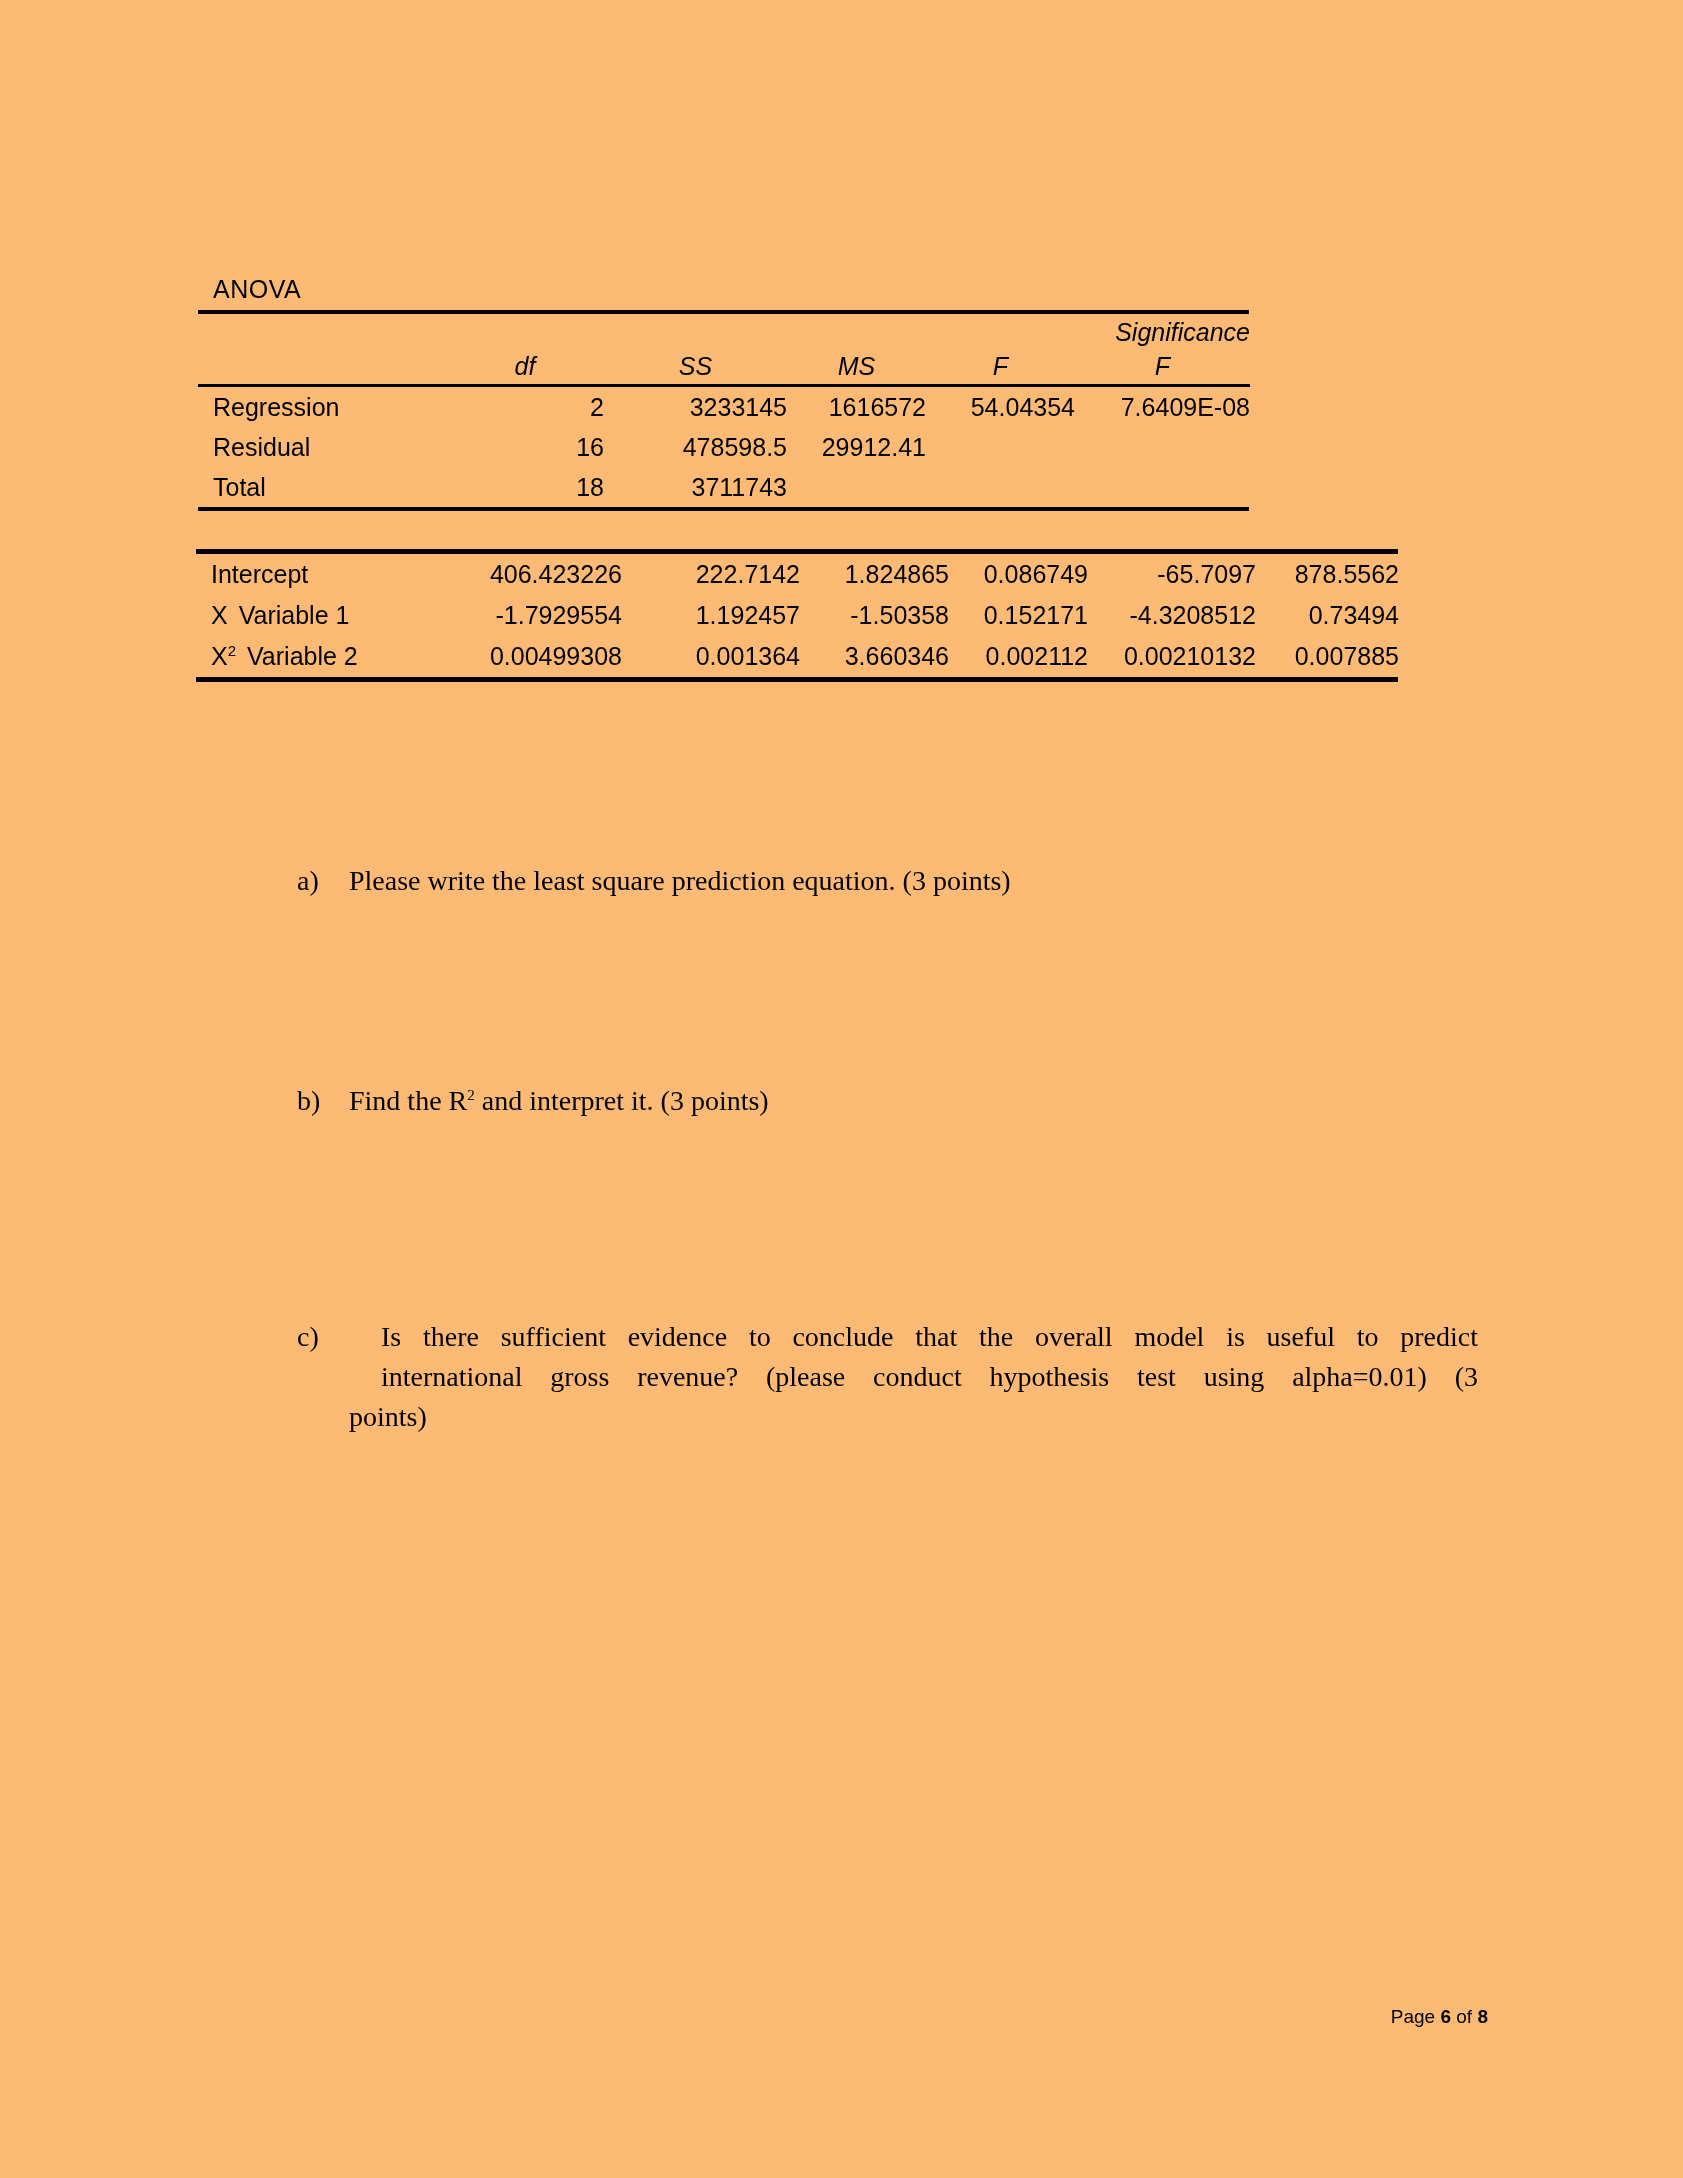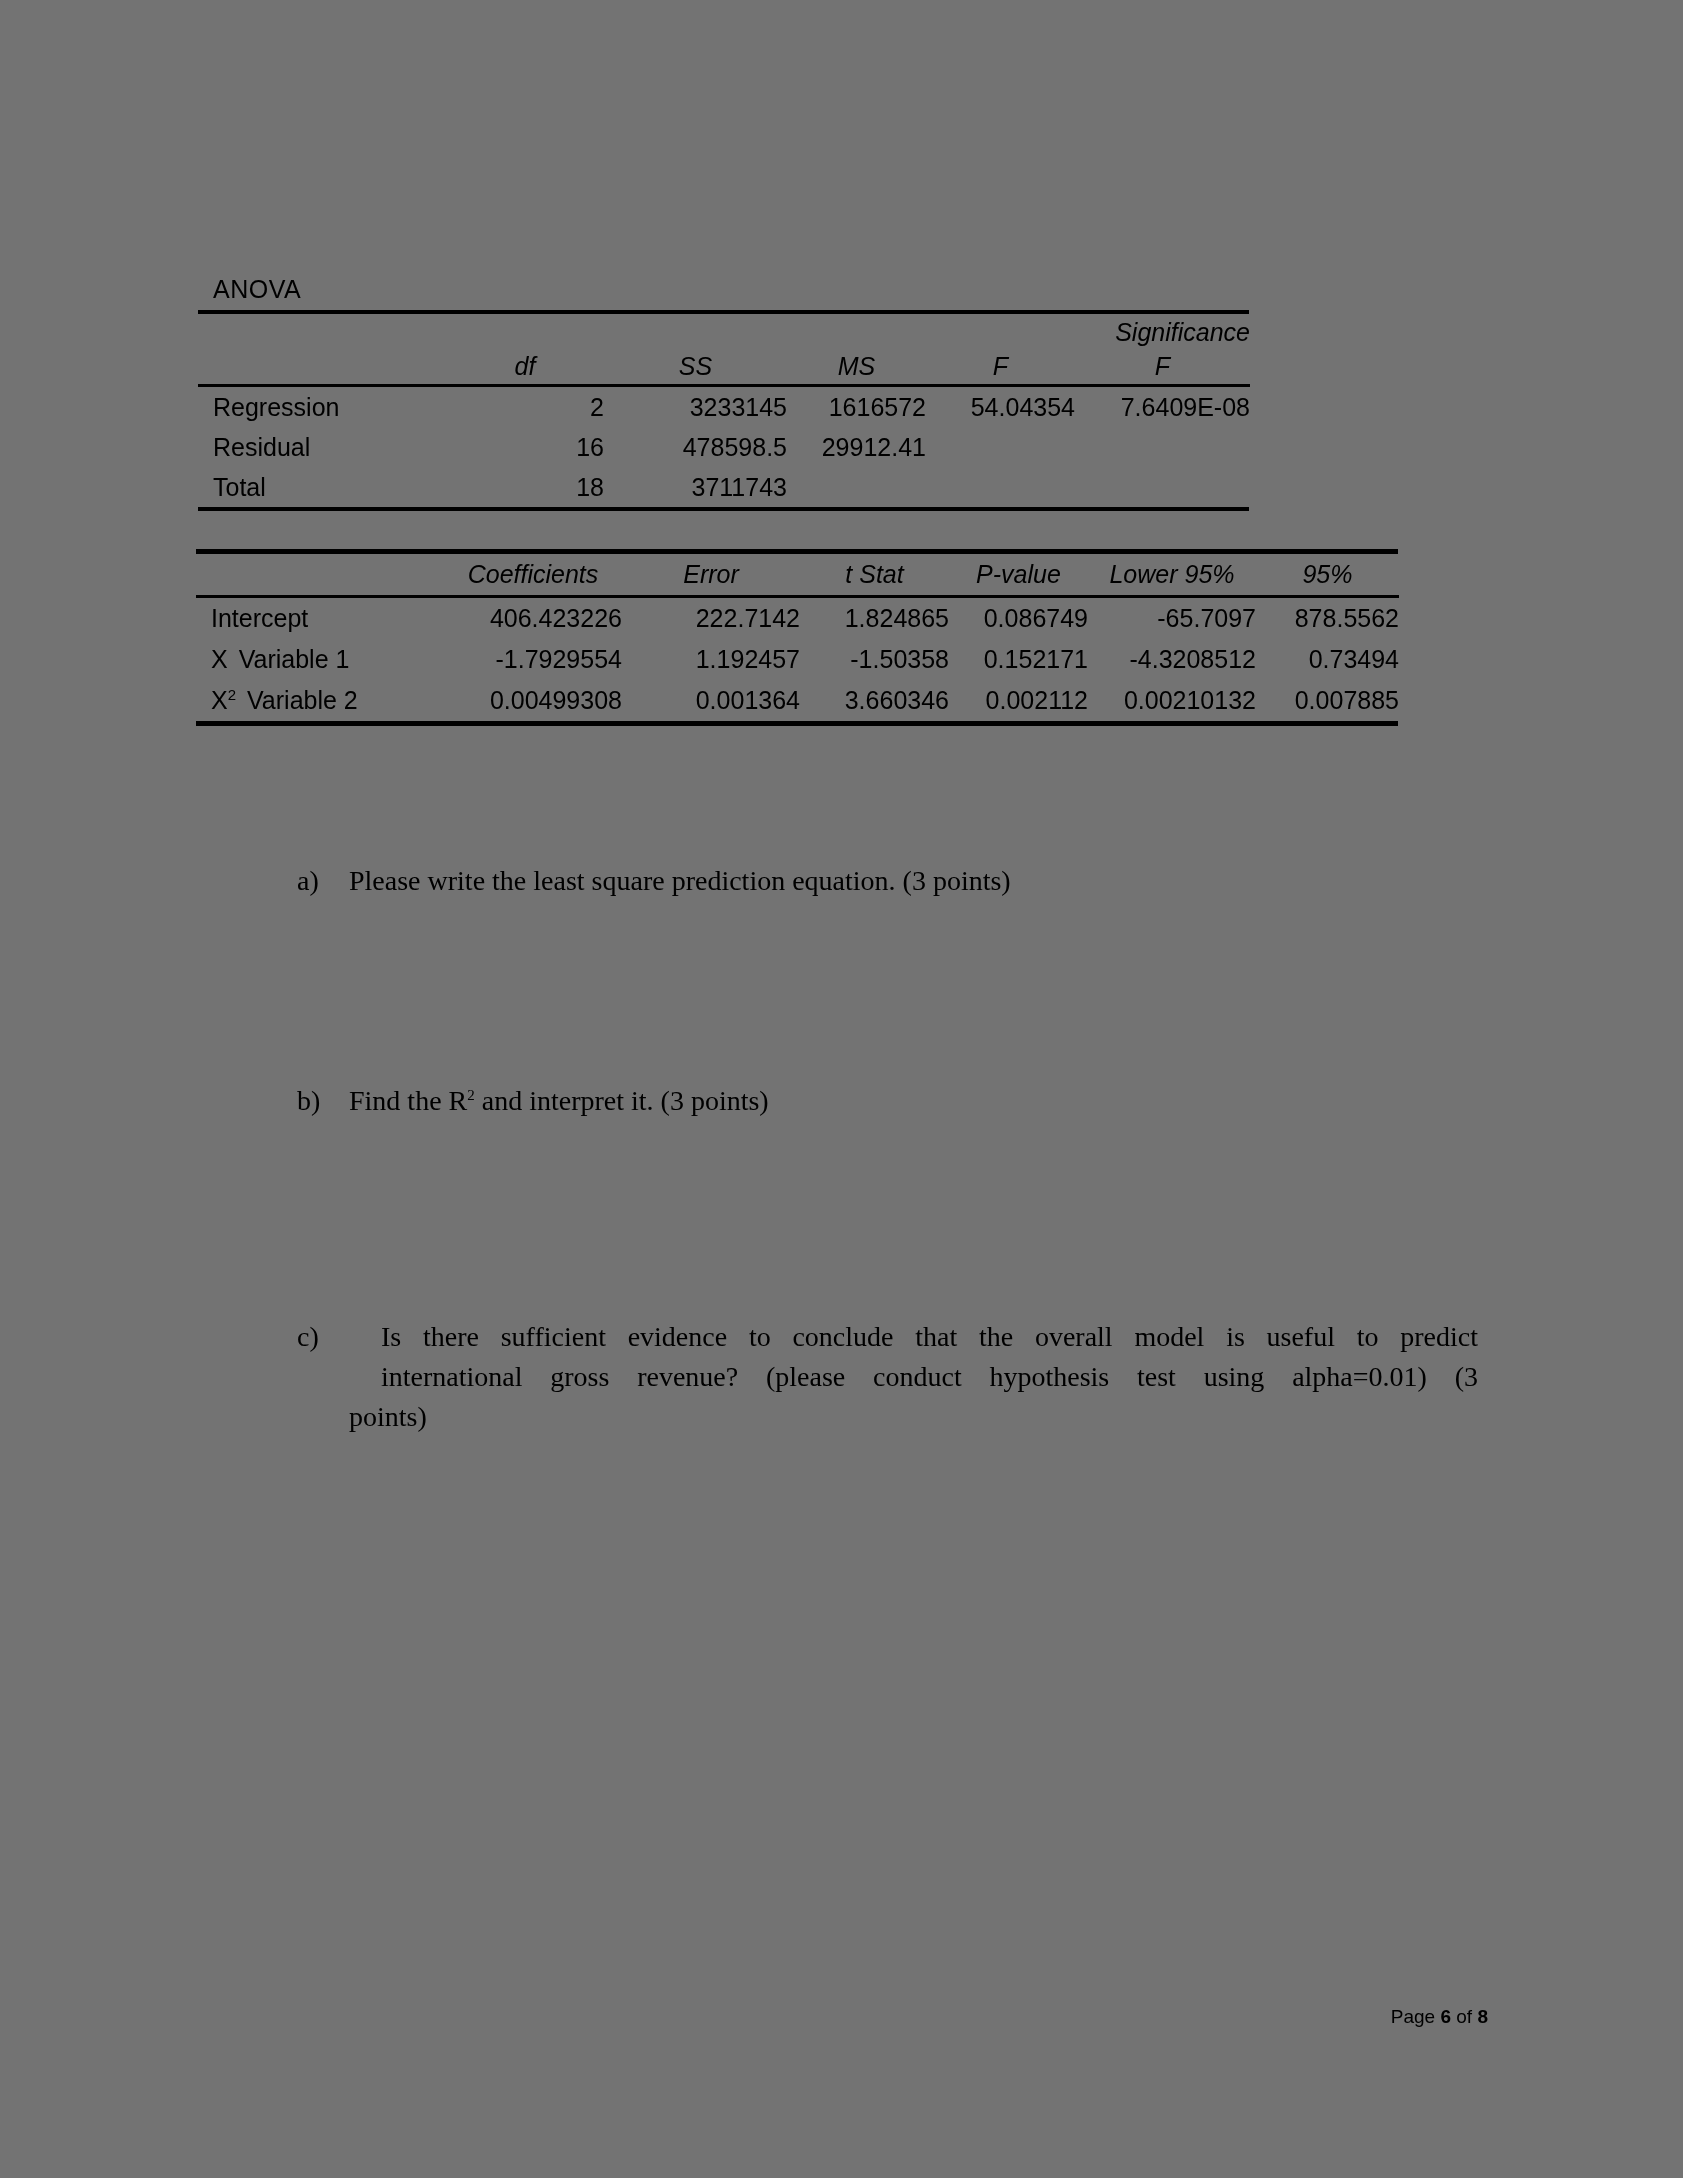--- a/index.html
+++ b/index.html
@@ -1,19 +1,19 @@
 <!DOCTYPE html>
 <html><head>
 <meta charset="utf-8">
 <style>
   html,body { margin:0; padding:0; background:#e8e8e8; }
   .page {
     position:relative;
     width:1683px; height:2178px;
-    background:#737373;
+    background:#fdba74;
     color:#000000;
     font-family:"Liberation Sans", sans-serif;
     overflow:hidden;
   }
 
   
   .tbl-title {
     position:absolute; left:213px; top:275px;
     font-size:25px; letter-spacing:0.5px;
   }
@@ -154,29 +154,20 @@
       <colgroup>
         <col style="width:248px">
           <col style="width:178px">
           <col style="width:178px">
           <col style="width:149px">
         <col style="width:139px">
           <col style="width:168px">
           <col style="width:143px">
       </colgroup>
       <tbody>
-        <tr class="h2">
-          <td></td>
-          <td>Coefficients</td>
-          <td>Error</td>
-          <td>t Stat</td>
-          <td>P-value</td>
-          <td>Lower 95%</td>
-          <td>95%</td>
-        </tr>
         <tr>
           <td class="lbl"><span>Intercept</span><sup class="sup"></sup><span class="lbl-rest"></span></td>
           <td>406.423226</td>
           <td>222.7142</td>
           <td>1.824865</td>
           <td>0.086749</td>
           <td>-65.7097</td>
           <td>878.5562</td>
         </tr>
         <tr>

